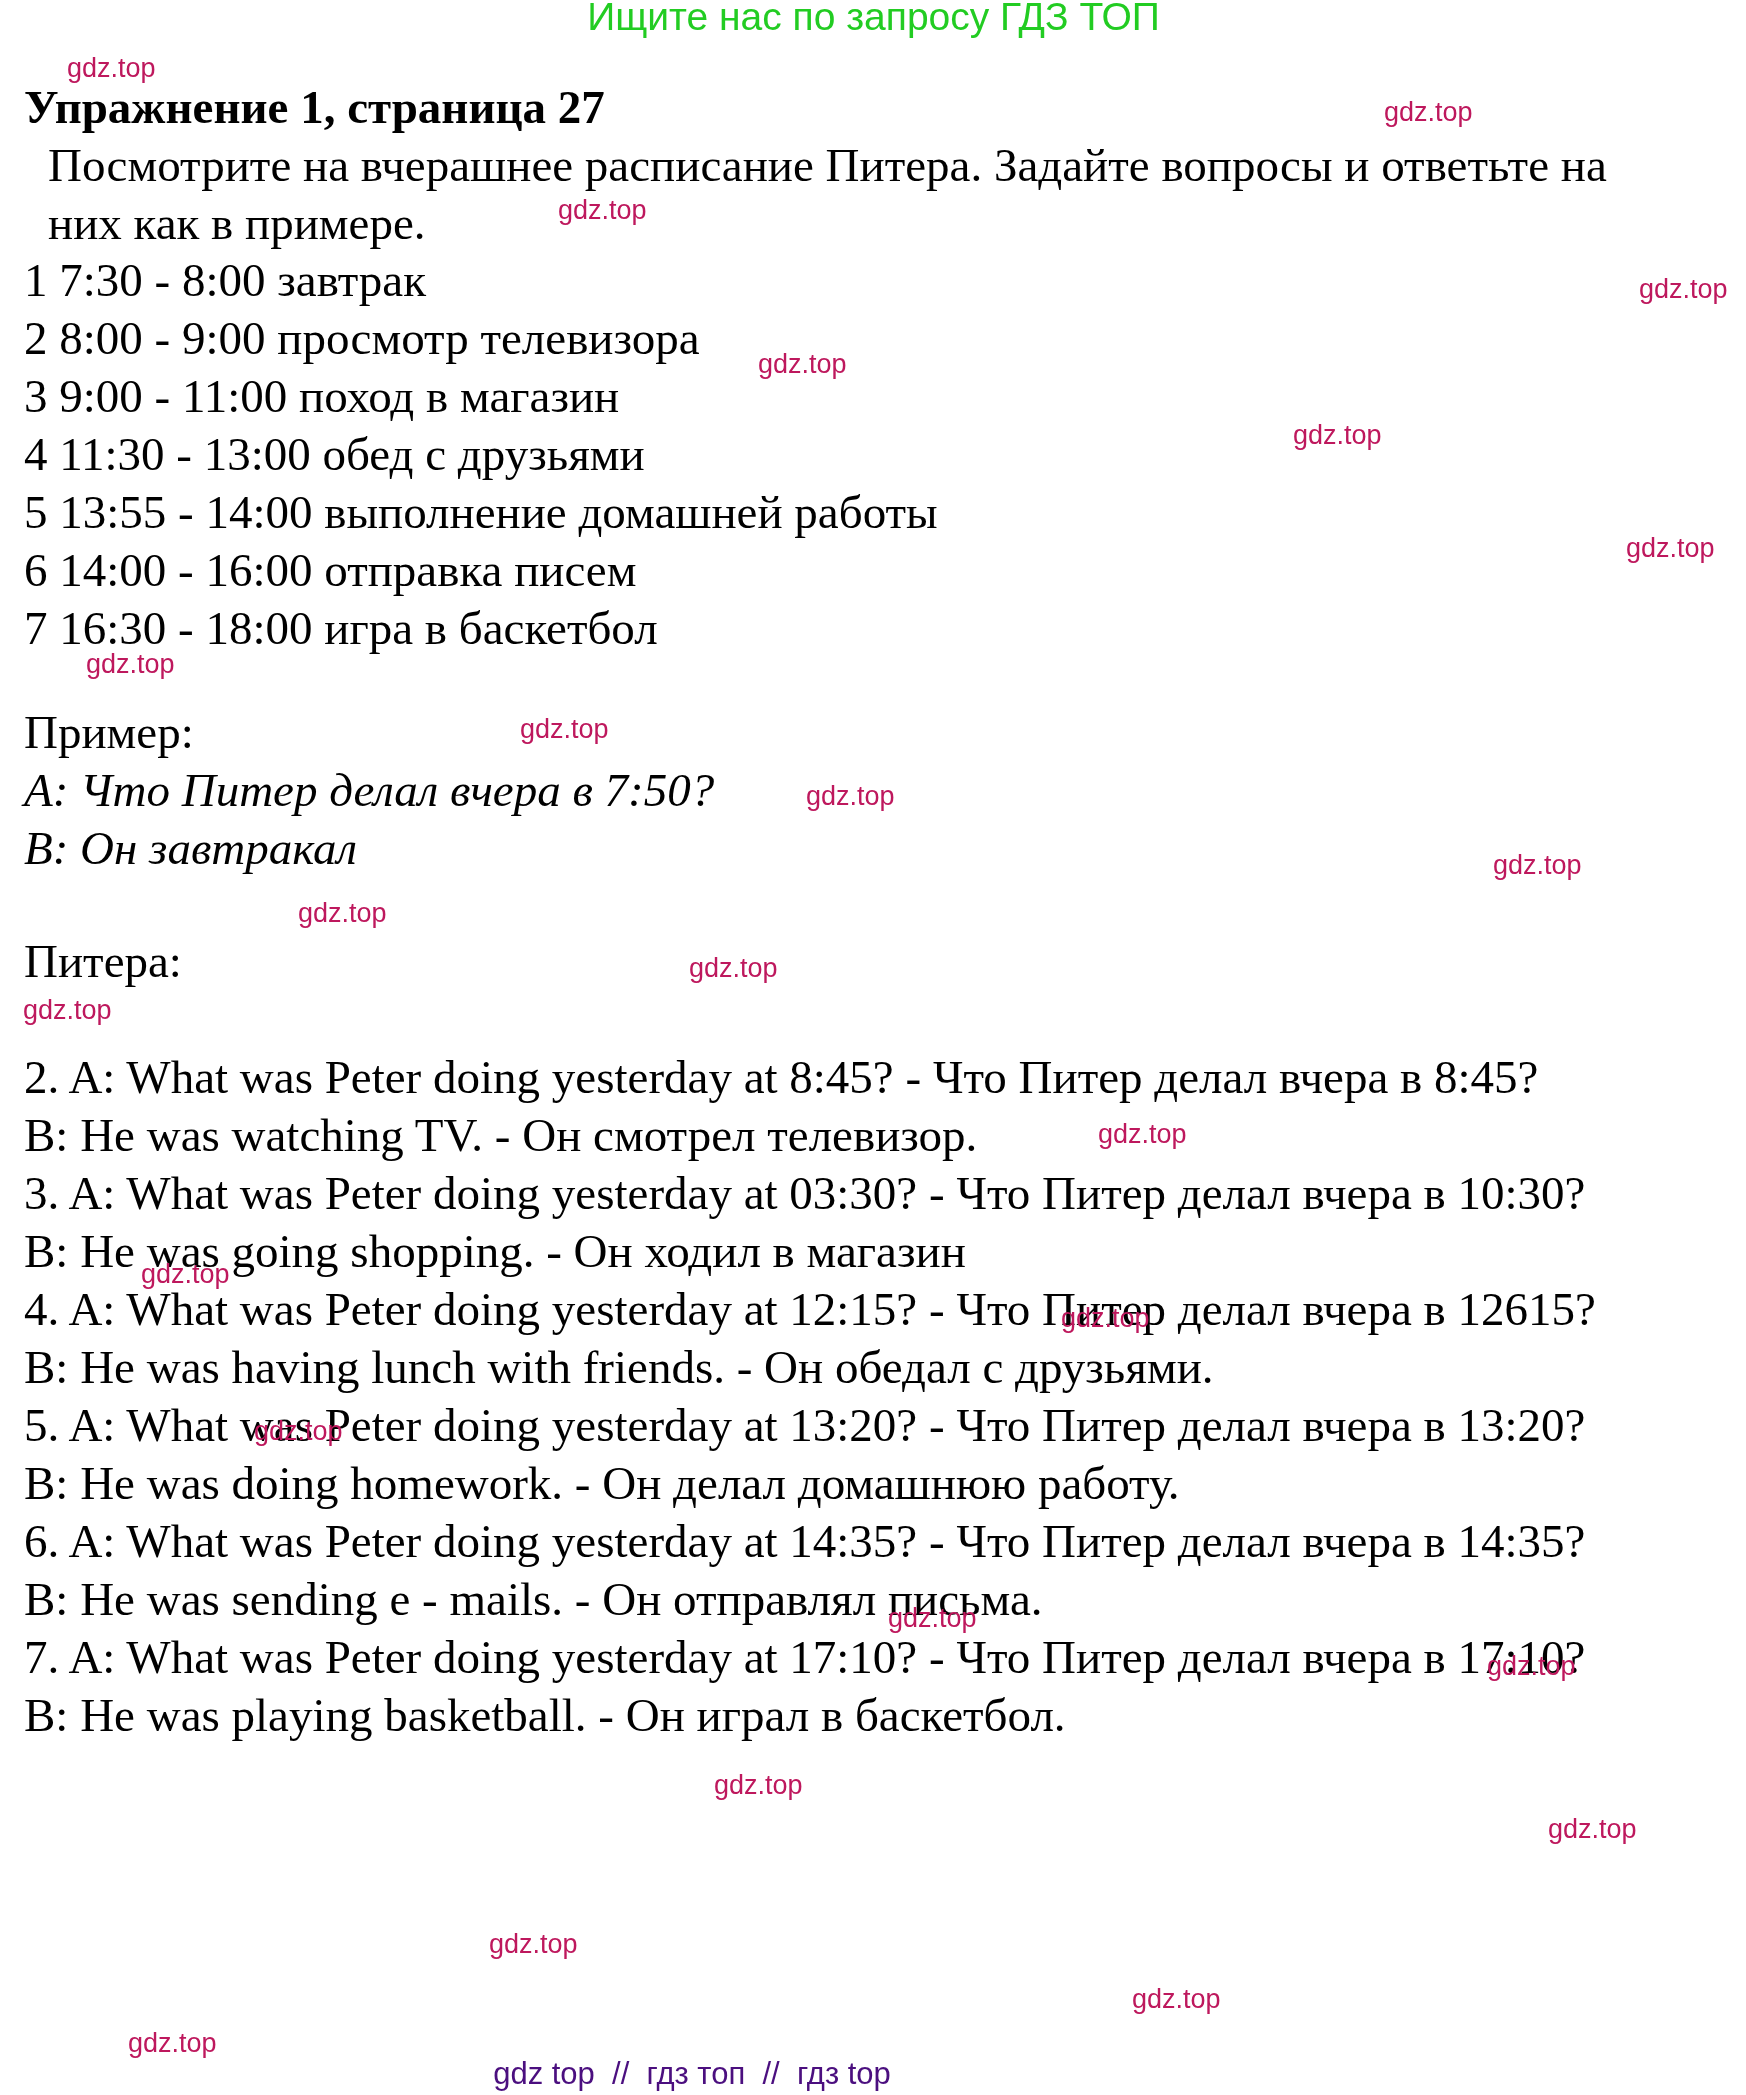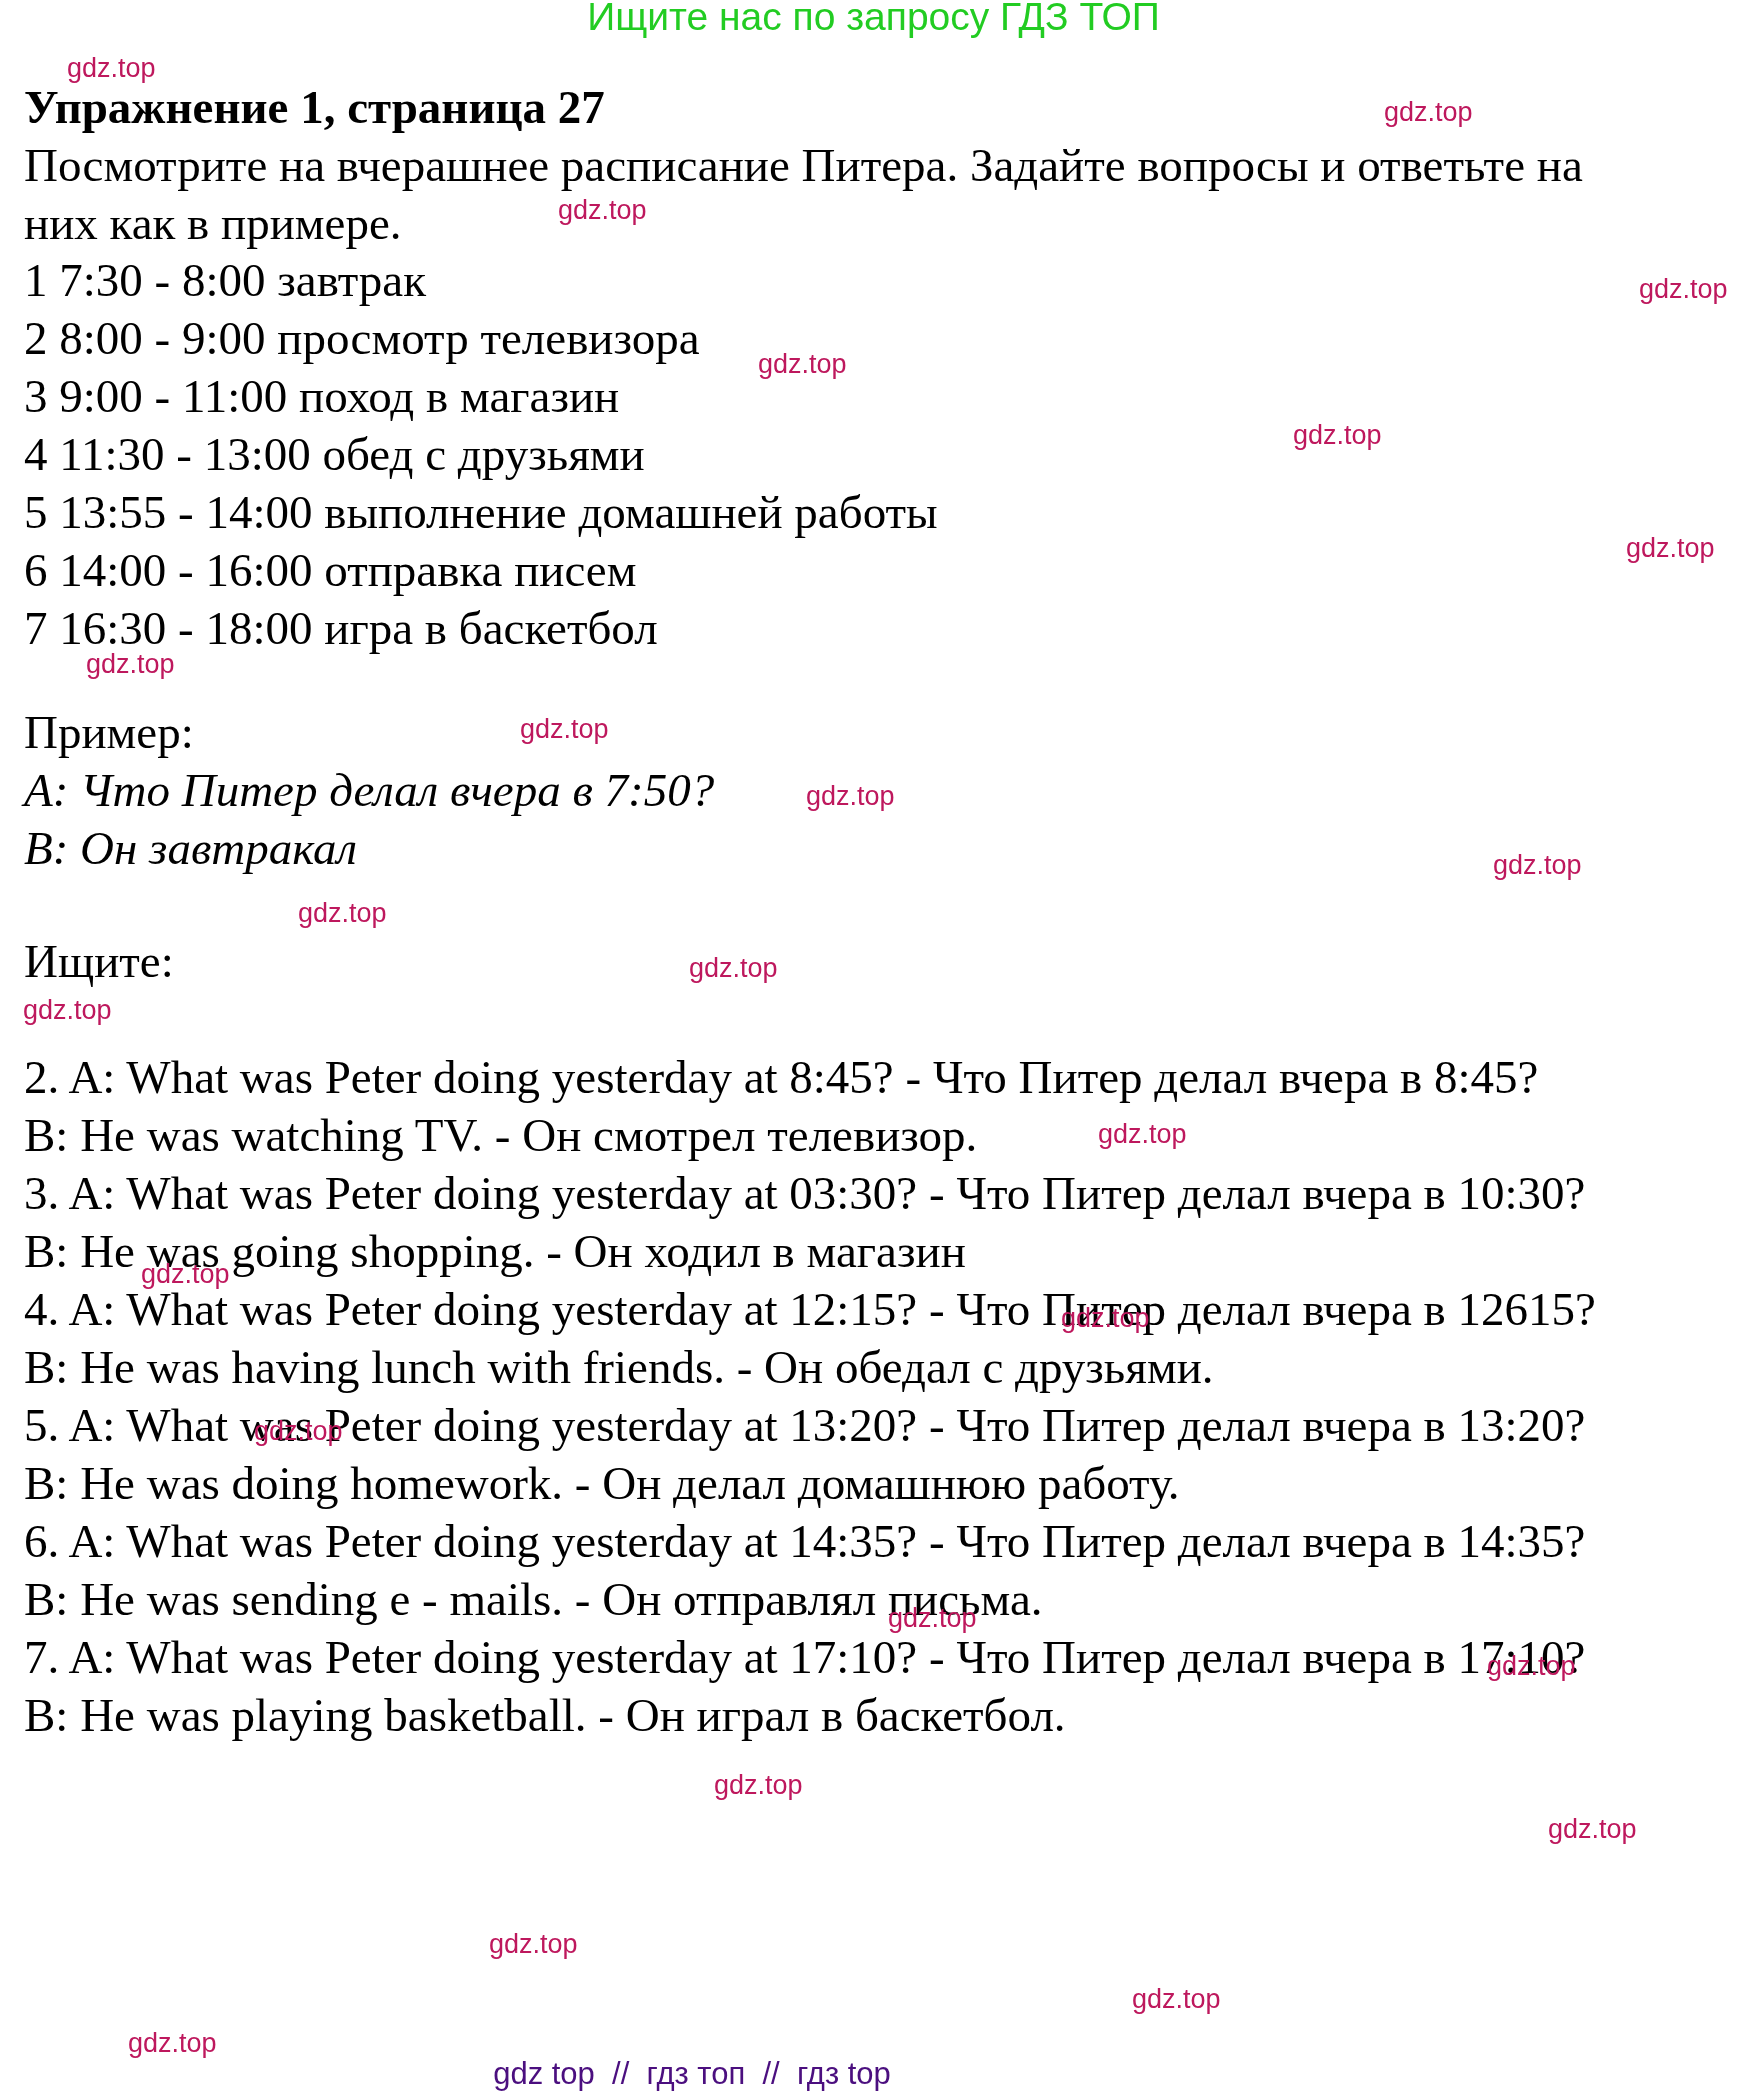--- a/index.html
+++ b/index.html
@@ -15,21 +15,21 @@
     .footer-banner {
       position: absolute; top: 2055px; left: 0; width: 1384px; text-align: center;
       font-family: "Liberation Sans", "DejaVu Sans", sans-serif;
       font-size: 31px; line-height: 37px; color: #4b0f7f; white-space: pre;
     }
     .content {
       position: absolute; left: 24px; width: 1604px;
       font-size: 47px; line-height: 58px;
     }
     .title { position: absolute; top: 78px; left: 24px; font-size: 47px; font-weight: bold; line-height: 58px; }
-    .instr { top: 136px; }
+    .instr { top: 136px; margin-left: 24px; }
     .schedule { top: 251px; }
     .example-label { top: 703px; }
     .example-a { top: 761px; font-style: italic; }
     .example-b { top: 819px; font-style: italic; }
     .answer-label { top: 932px; }
     .answers { top: 1048px; }
     .line { display: block; white-space: nowrap; }
     .qa-wrap { display: block; text-align: justify; text-align-last: left; white-space: normal; }
     .watermark {
       position: absolute;
@@ -55,21 +55,21 @@
   <span class="line">4 11:30 - 13:00 обед с друзьями</span>
   <span class="line">5 13:55 - 14:00 выполнение домашней работы</span>
   <span class="line">6 14:00 - 16:00 отправка писем</span>
   <span class="line">7 16:30 - 18:00 игра в баскетбол</span>
 </div>
 
 <div class="content example-label">Пример:</div>
 <div class="content example-a">A: Что Питер делал вчера в 7:50?</div>
 <div class="content example-b">B: Он завтракал</div>
 
-<div class="content answer-label">Ищите:</div>
+<div class="content answer-label">Питера:</div>
 
 <div class="content answers" style="width:1604px;">
   <span class="line">2. A: What was Peter doing yesterday at 8:45? - Что Питер делал вчера в 8:45?</span>
   <span class="line">B: He was watching TV. - Он смотрел телевизор.</span>
   <span class="qa-wrap">3. A: What was Peter doing yesterday at 03:30? - Что Питер делал вчера в 10:30?</span>
   <span class="line">B: He was going shopping. - Он ходил в магазин</span>
   <span class="qa-wrap">4. A: What was Peter doing yesterday at 12:15? - Что Питер делал вчера в 12615?</span>
   <span class="line">B: He was having lunch with friends. - Он обедал с друзьями.</span>
   <span class="qa-wrap">5. A: What was Peter doing yesterday at 13:20? - Что Питер делал вчера в 13:20?</span>
   <span class="line">B: He was doing homework. - Он делал домашнюю работу.</span>

